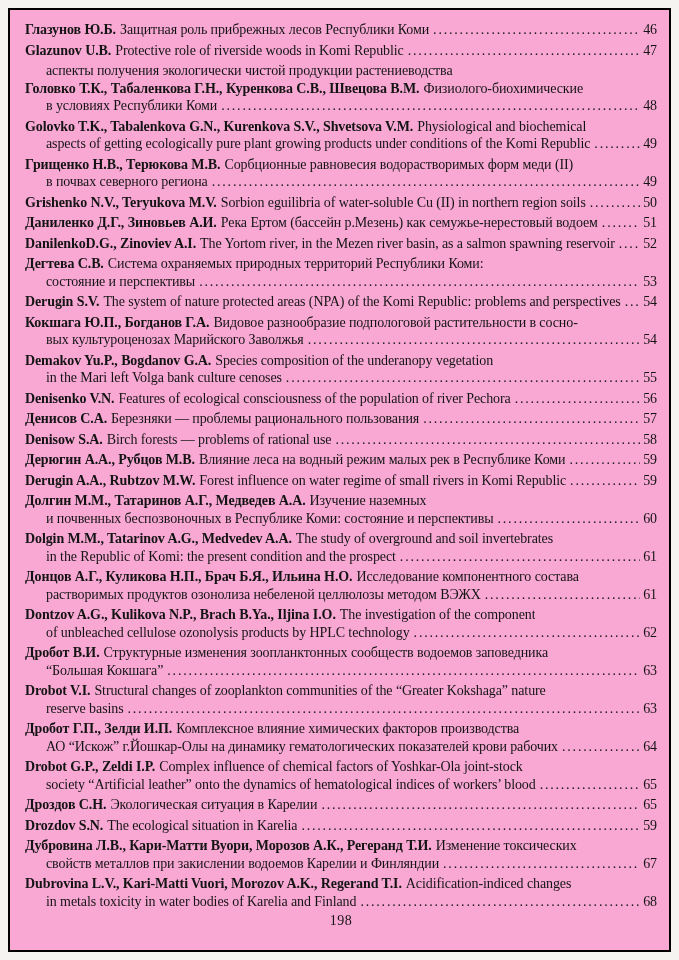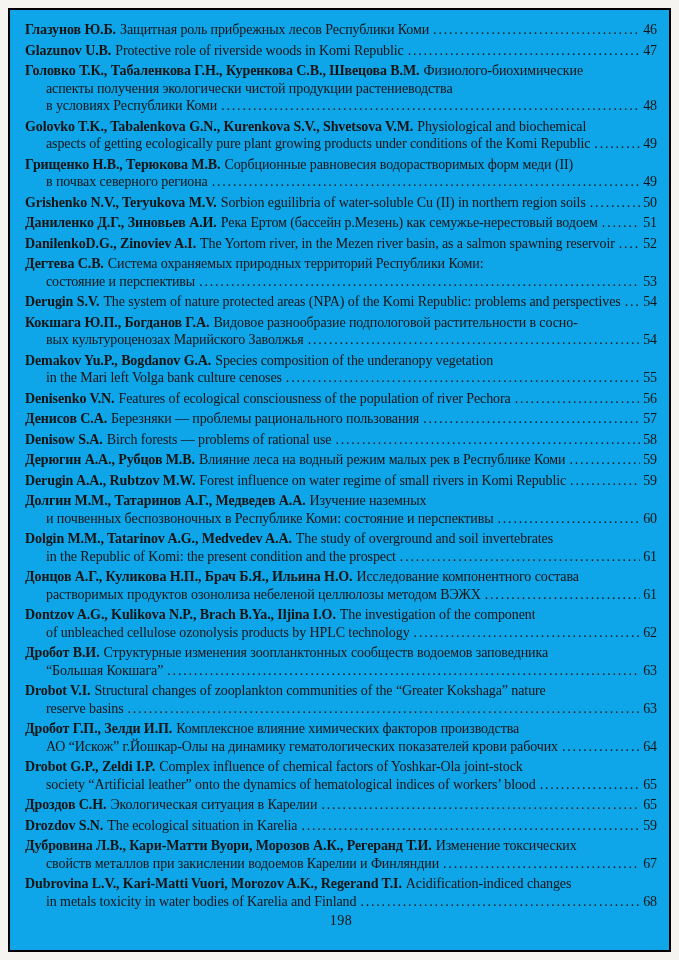--- a/index.html
+++ b/index.html
@@ -11,21 +11,21 @@
     color: #141414;
     overflow: hidden;
   }
   .page-frame {
     position: absolute;
     left: 8px;
     top: 8px;
     width: 663px;
     height: 944px;
     border: 2px solid #000;
-    background: #0ea5e9;
+    background: #f9a8d4;
     padding: 11px 12px 10px 15px;
     display: flex;
     flex-direction: column;
   }
   .toc-list { width: 100%; }
   .toc-entry { margin-bottom: 3px; }
   .toc-line {
     display: flex;
     align-items: baseline;
     font-size: 14px;
@@ -79,26 +79,26 @@
       </div>
       <div class="toc-entry">
         <div class="toc-line">
           <span class="authors">Glazunov U.B.</span>
           <span class="title">Protective role of riverside woods in Komi Republic</span>
           <span class="leader">..............................................................................................................................................................................................</span>
           <span class="pg">47</span>
         </div>
       </div>
       <div class="toc-entry">
+        <div class="toc-line cont">
+          <span class="title">аспекты получения экологически чистой продукции растениеводства</span>
+        </div>
         <div class="toc-line">
           <span class="authors">Головко Т.К., Табаленкова Г.Н., Куренкова С.В., Швецова В.М.</span>
           <span class="title">Физиолого-биохимические</span>
-        </div>
-        <div class="toc-line cont">
-          <span class="title">аспекты получения экологически чистой продукции растениеводства</span>
         </div>
         <div class="toc-line cont">
           <span class="title">в условиях Республики Коми</span>
           <span class="leader">..............................................................................................................................................................................................</span>
           <span class="pg">48</span>
         </div>
       </div>
       <div class="toc-entry">
         <div class="toc-line">
           <span class="authors">Golovko T.K., Tabalenkova G.N., Kurenkova S.V., Shvetsova V.M.</span>

